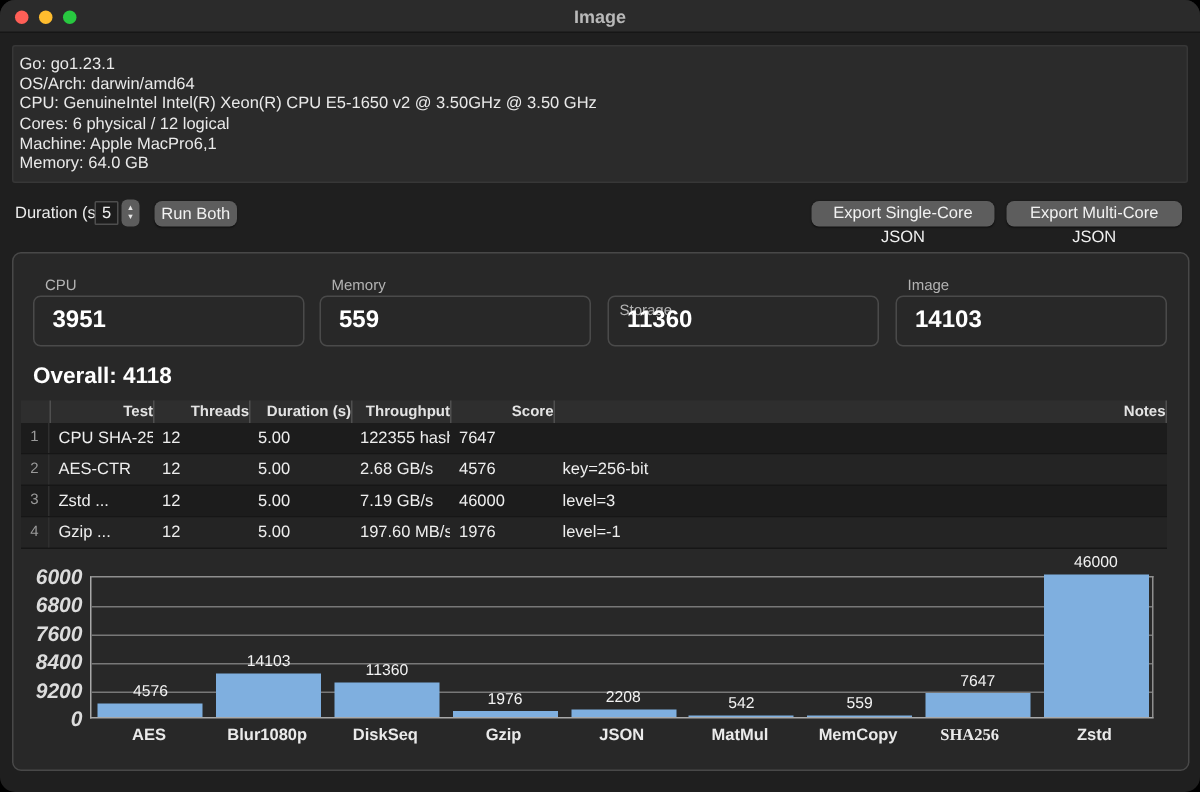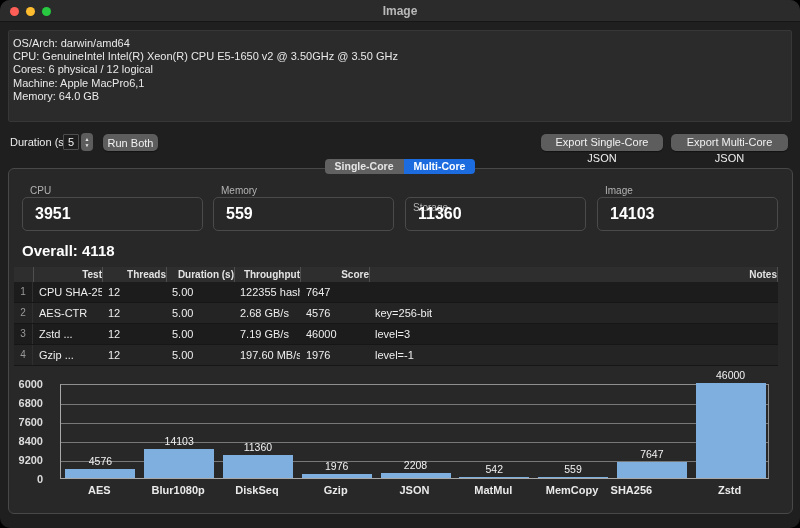--- a/index.html
+++ b/index.html
@@ -72,22 +72,22 @@
   .trow { height:21px; border-bottom:1px solid #161616; }
   .trow:nth-child(odd)  { background:#1c1c1c; }
   .trow:nth-child(even) { background:#242424; }
   .td { font-size:11px; color:#eeeeee; line-height:20px; padding-left:6px;
         white-space:nowrap; overflow:hidden; }
   .td.num { color:#9a9a9a; text-align:center; padding-left:0;
             border-right:1px solid #2f2f2f; font-size:10px; }
 
   
   .ylabels { position:absolute; left:0; top:384px; width:55px; height:95px; }
-  .ylab { position:absolute; right:12px; transform:translateY(-50%); font-size:11px;
-          font-weight:600; color:#dcdcdc; }
+  .ylab { position:absolute; right:0; transform:translateY(-50%); font-size:14px;
+          font-weight:600; color:#dcdcdc;font-style:italic; }
   .plot { position:absolute; left:60px; top:384px; width:709px; height:95px;
           border:1px solid #8f8f8f; border-left:1.5px solid #a8a8a8;
           border-bottom:1.5px solid #a8a8a8; overflow:visible; }
   .grid { position:absolute; left:0; right:0; height:1px; background:#787878; }
   .bar { position:absolute; bottom:0; background:#7fafdf; }
   .bar-val { position:absolute; text-align:center; font-size:10.5px; color:#f2f2f2; }
   .xlabels { position:absolute; left:60px; top:484px; width:709px; height:13px; }
   .xlab { position:absolute; text-align:center; font-size:11px; font-weight:600; color:#eaeaea; }
 </style>
 </head>
@@ -98,42 +98,39 @@
   <div class="titlebar">
     <div class="traffic">
       <span class="tl" id="tl-red" style="background: rgb(255, 95, 87);"></span>
       <span class="tl" id="tl-yellow" style="background: rgb(254, 188, 46);"></span>
       <span class="tl" id="tl-green" style="background: rgb(40, 200, 64);"></span>
     </div>
     <div class="title">Image</div>
   </div>
 
   <div class="info-box" id="info-box">
+      <div class="info-line">Go: go1.23.1</div>
       <div class="info-line">OS/Arch: darwin/amd64</div>
       <div class="info-line">CPU: GenuineIntel Intel(R) Xeon(R) CPU E5-1650 v2 @ 3.50GHz @ 3.50 GHz</div>
       <div class="info-line">Cores: 6 physical / 12 logical</div>
       <div class="info-line">Machine: Apple MacPro6,1</div>
       <div class="info-line">Memory: 64.0 GB</div>
     </div>
 
   <span class="ctl-label">Duration (s):</span>
   <input class="duration-input" readonly="" value="5" style="">
   <div class="stepper">
     <span>▲</span>
     <span>▼</span>
   </div>
   <button class="btn" id="run-both">Run Both</button>
   <button class="btn" id="export-mc">Export Multi-Core JSON</button>
   <button class="btn" id="export-sc">Export Single-Core JSON</button>
 
   <div class="pane"></div>
-  <div class="tabbar" id="tabbar">
-      <div class="tab">Single-Core</div>
-      <div class="tab active" style="background: rgb(28, 108, 224);">Multi-Core</div>
-    </div>
 
   <div id="cards">
       <div class="card-label" style="left: 30px; top: 185px;">CPU</div>
       <div class="card-box" style="left: 22px;">
         <div class="card-value">3951</div>
       </div>
       <div class="card-label" style="left: 221px; top: 185px;">Memory</div>
       <div class="card-box" style="left: 213px;">
         <div class="card-value">559</div>
       </div>
@@ -232,17 +229,17 @@
       <div class="bar-val" style="left: 630.222px; width: 78.7778px; bottom: 97px;">46000</div>
     </div>
   <div class="xlabels" id="xlabels">
       <div class="xlab" style="left: 0px; width: 78.7778px;">AES</div>
       <div class="xlab" style="left: 78.7778px; width: 78.7778px;">Blur1080p</div>
       <div class="xlab" style="left: 157.556px; width: 78.7778px;">DiskSeq</div>
       <div class="xlab" style="left: 236.333px; width: 78.7778px;">Gzip</div>
       <div class="xlab" style="left: 315.111px; width: 78.7778px;">JSON</div>
       <div class="xlab" style="left: 393.889px; width: 78.7778px;">MatMul</div>
       <div class="xlab" style="left: 472.667px; width: 78.7778px;">MemCopy</div>
-      <div class="xlab" style="left: 532px; width: 78.7778px;">SHA256</div>
+      <div class="xlab" style="left: 547px; width: 78.7778px; font-family: Liberation Serif, serif;">SHA256</div>
       <div class="xlab" style="left: 630.222px; width: 78.7778px; text-align: center;">Zstd</div>
     </div>
 
 </div>
 
 </body></html>

